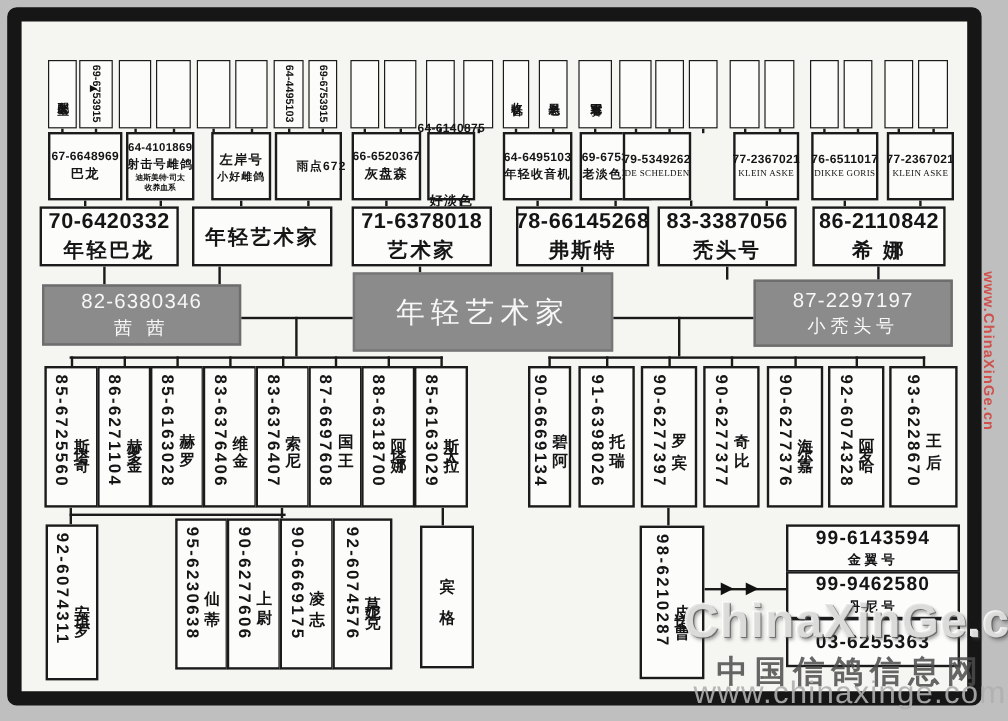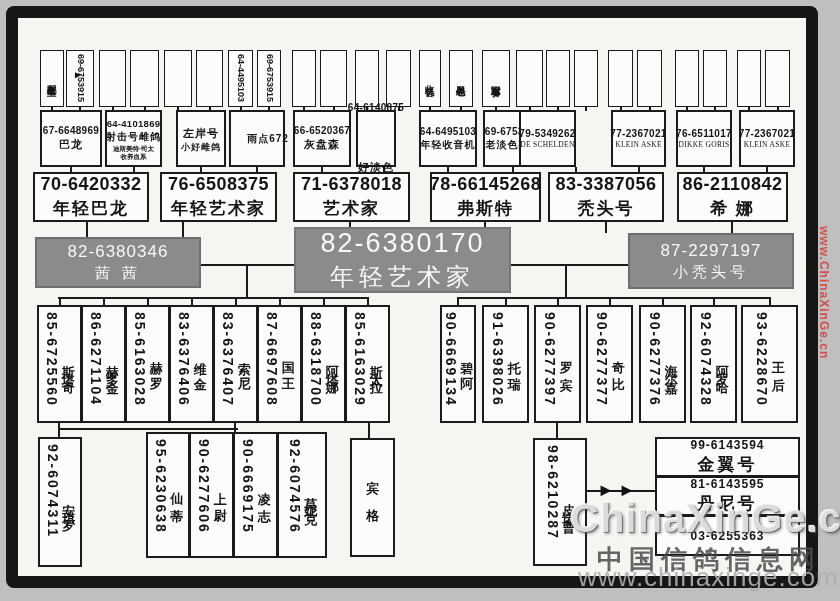--- a/index.html
+++ b/index.html
@@ -37,22 +37,22 @@
   .gbox-center{border-color:#777;}
   .gbox-center .gnum{font-size:27px;letter-spacing:2px;}
   .gbox-center .gname{font-size:24px;letter-spacing:5px;font-family:Liberation Serif, serif;}
   
   .vbox4{flex-direction:row;gap:2px;align-items:flex-start;padding-top:5px;}
   .vnum4{writing-mode:vertical-rl;font-size:14px;font-weight:700;letter-spacing:2px;line-height:1.05;}
   .vname4{writing-mode:vertical-rl;text-orientation:upright;font-size:13px;font-weight:700;
           align-self:center;line-height:1.05;}
   
   .sbox{flex-direction:column;gap:1px;}
-  .num5{font-size:12px;font-weight:700;letter-spacing:1px;white-space:nowrap;}
-  .name5{font-size:17px;font-weight:700;letter-spacing:3px;white-space:nowrap;}
+  .num5{font-size:16px;font-weight:700;letter-spacing:1px;white-space:nowrap;}
+  .name5{font-size:11px;font-weight:700;letter-spacing:3px;white-space:nowrap;}
   .arr{position:absolute;color:#111;line-height:1;z-index:3;}
   
   .wm{position:absolute;z-index:6;pointer-events:none;white-space:nowrap;}
   #wm-side{left:817px;top:226px;writing-mode:vertical-rl;font-size:12px;font-weight:700;
            color:rgba(210,60,55,.85);letter-spacing:1px;}
   #wm-brand{left:570px;top:496px;font-size:40px;font-weight:700;color:rgba(228,228,226,.9);
             text-shadow:1px 1px 0 rgba(90,90,90,.75),-1px -1px 0 rgba(255,255,255,.9),
                         2px 2px 3px rgba(60,60,60,.45);letter-spacing:1px;}
   #wm-cn{left:597px;top:542px;font-size:26px;font-weight:700;color:rgba(75,75,75,.85);letter-spacing:6px;}
   #wm-url{left:578px;top:562px;font-size:26px;color:rgba(175,175,175,.9);letter-spacing:1px;}
@@ -148,21 +148,20 @@
       </div>
       <div class="box hbox" style="left: 739px; top: 110px; width: 56px; height: 57px;">
         <span class="num2">77-2367021</span>
         <span class="lname">KLEIN ASKE</span>
       </div>
       <div class="box hbox3" style="left: 33px; top: 172px; width: 116px; height: 50px;">
         <span class="num3">70-6420332</span>
         <span class="name3">年轻巴龙</span>
       </div>
       <div class="box hbox3" style="left: 160px; top: 172px; width: 117px; height: 50px;">
-        <span class="num3">76-6508375</span>
         <span class="name3">年轻艺术家</span>
       </div>
       <div class="box hbox3" style="left: 293px; top: 172px; width: 117px; height: 50px;">
         <span class="num3">71-6378018</span>
         <span class="name3">艺术家</span>
       </div>
       <div class="box hbox3" style="left: 430px; top: 172px; width: 111px; height: 50px;">
         <span class="num3">78-66145268</span>
         <span class="name3">弗斯特</span>
       </div>
@@ -172,21 +171,20 @@
       </div>
       <div class="box hbox3" style="left: 677px; top: 172px; width: 111px; height: 50px;">
         <span class="num3">86-2110842</span>
         <span class="name3">希 娜</span>
       </div>
       <div class="box gbox" style="left: 35px; top: 237px; width: 166px; height: 51px;">
         <span class="gnum">82-6380346</span>
         <span class="gname">茜 茜</span>
       </div>
       <div class="box gbox gbox-center" style="left: 294px; top: 227px; width: 217px; height: 66px;">
-        <span class="gnum">82-6380170</span>
         <span class="gname">年轻艺术家</span>
       </div>
       <div class="box gbox" style="left: 628px; top: 233px; width: 166px; height: 56px;">
         <span class="gnum">87-2297197</span>
         <span class="gname">小秃头号</span>
       </div>
       <div class="box vbox4" style="left: 37px; top: 305px; width: 45px; height: 118px;">
         <span class="vnum4">85-6725560</span>
         <span class="vname4" style="letter-spacing: 8px;">斯塔奇</span>
       </div>
@@ -271,21 +269,21 @@
       </div>
       <div class="box vbox4" style="left: 533px; top: 438px; width: 54px; height: 128px;">
         <span class="vnum4">98-6210287</span>
         <span class="vname4" style="letter-spacing: 8px;">皮诺曹</span>
       </div>
       <div class="box sbox" style="left: 655px; top: 437px; width: 145px; height: 40px;">
         <span class="num5">99-6143594</span>
         <span class="name5">金翼号</span>
       </div>
       <div class="box sbox" style="left: 655px; top: 476px; width: 145px; height: 40px;">
-        <span class="num5">81-6143595</span>
+        <span class="num5">99-9462580</span>
         <span class="name5">丹尼号</span>
       </div>
       <div class="box sbox" style="left: 655px; top: 515px; width: 145px; height: 41px;">
         <span class="num5">03-6255363</span>
       </div>
       <div class="ln" style="left: 51px; top: 107px; width: 2px; height: 4px;"></div>
       <div class="ln" style="left: 79px; top: 107px; width: 2px; height: 4px;"></div>
       <div class="ln" style="left: 111.5px; top: 107px; width: 2px; height: 4px;"></div>
       <div class="ln" style="left: 143.5px; top: 107px; width: 2px; height: 4px;"></div>
       <div class="ln" style="left: 177px; top: 107px; width: 2px; height: 4px;"></div>

